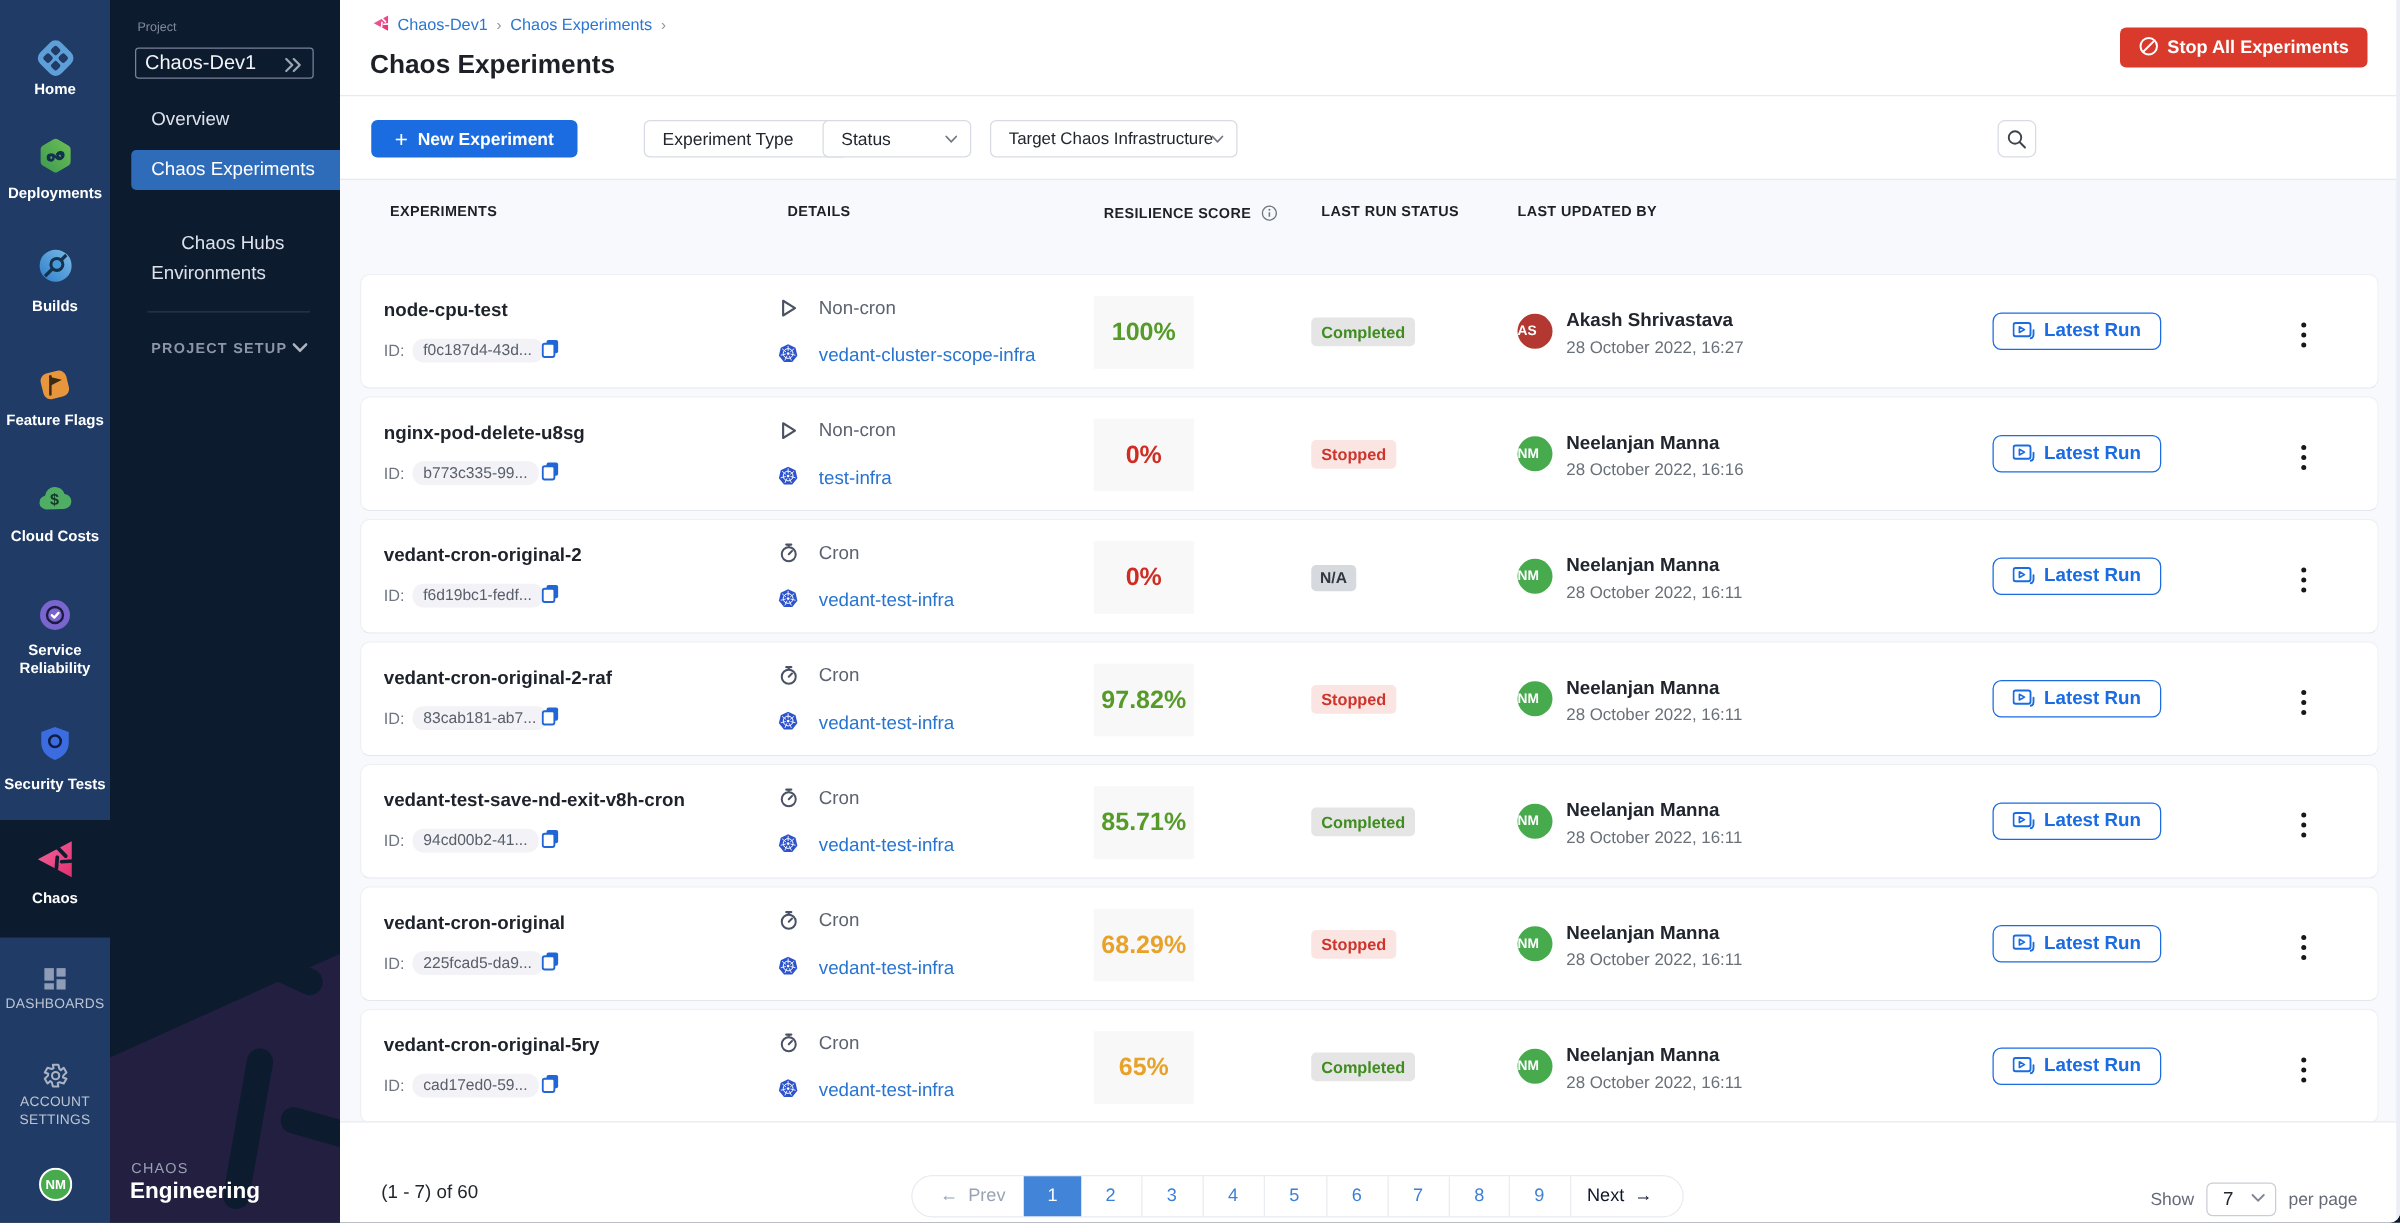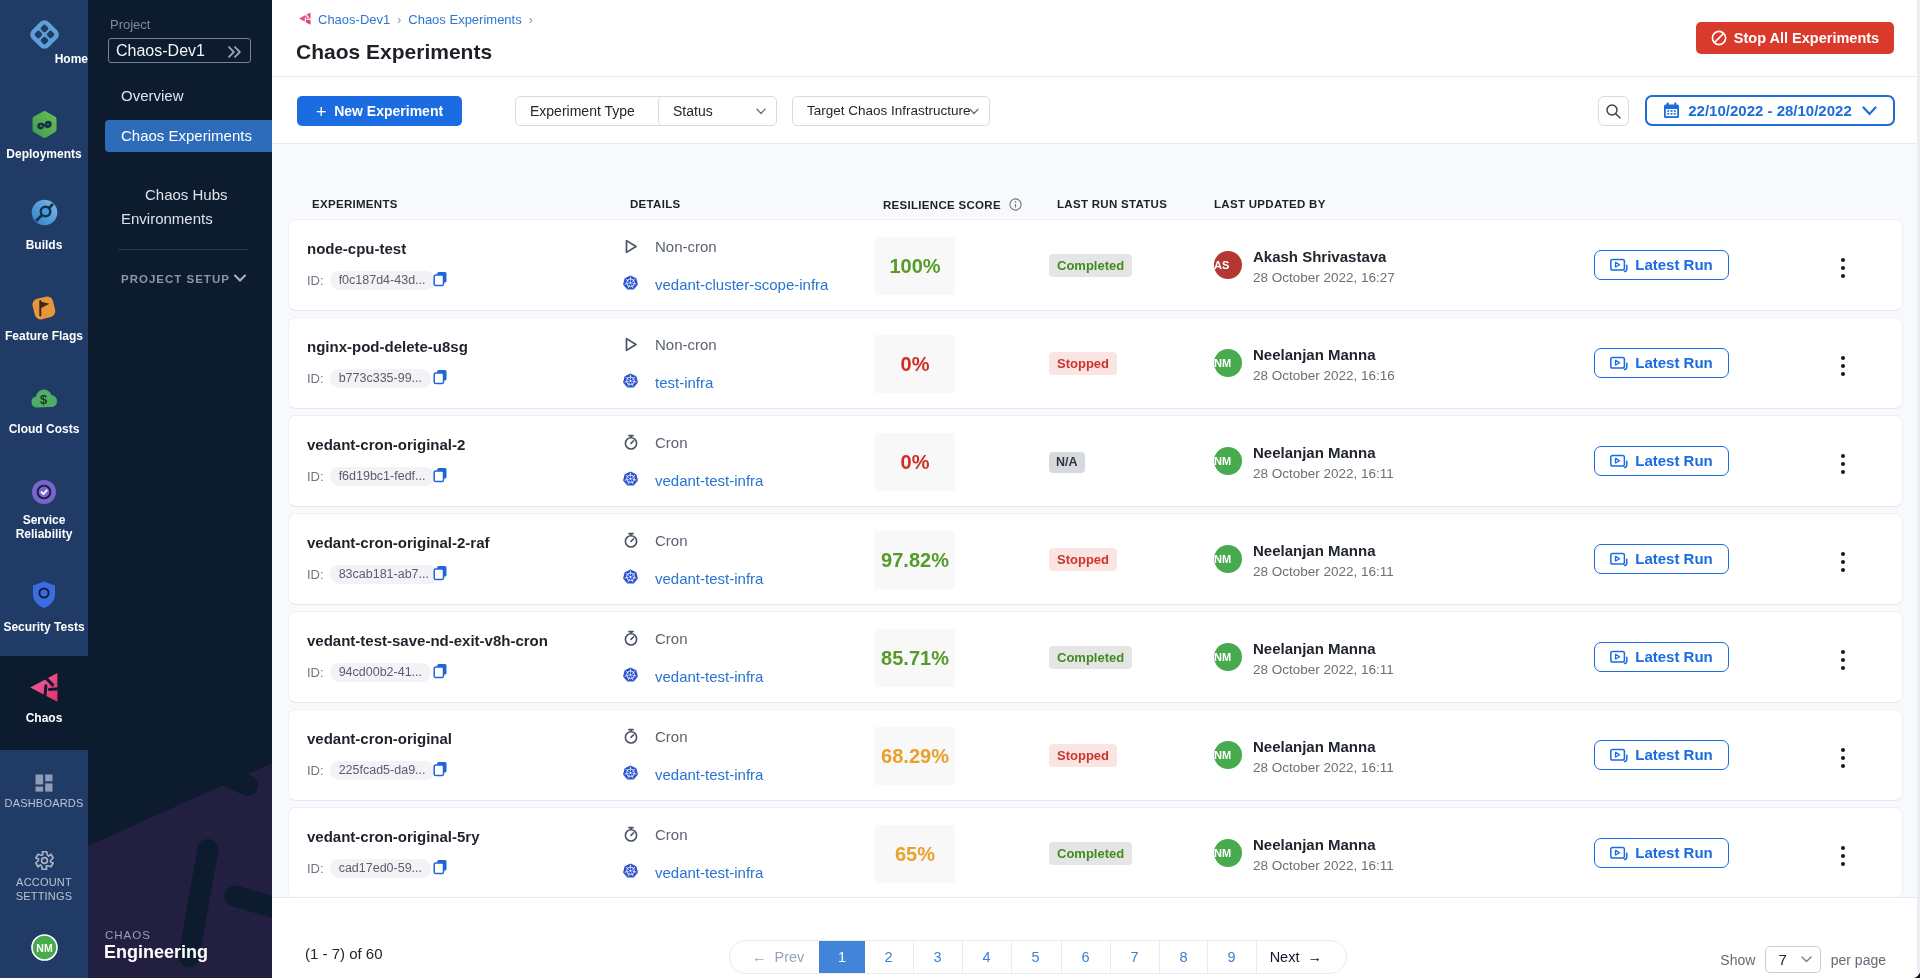--- a/index.html
+++ b/index.html
@@ -6,21 +6,21 @@
 html,body { width:1920px; height:978px; overflow:hidden; font-family:"Liberation Sans", sans-serif; background:#0d1b2e; }
 
 #iconbar { position:absolute; left:0; top:0; width:88px; height:978px; background:#1f3b66; z-index:5; }
 .ibitem { position:absolute; left:0; width:88px; text-align:center; }
 .ibitem .lbl { font-size:12px; font-weight:bold; color:#fff; line-height:14px; margin-top:4px; }
 .ibitem .lbl.gray { color:#bcc4d2; font-weight:normal; font-size:11px; letter-spacing:0.2px; }
 .ibitem svg { display:block; margin:0 auto; }
 #chaos-sel { position:absolute; left:0; top:656px; width:88px; height:94px; background:#0d1b2e; }
 
 #sidenav { position:absolute; left:88px; top:0; width:184px; height:978px; background:#0d1b2e; z-index:4; overflow:hidden; }
-#sidenav .proj-label { position:absolute; left:22px; top:17px; font-size:13px; color:#808a9c; }
+#sidenav .proj-label { position:absolute; left:22px; top:17px; font-size:10px; color:#808a9c; }
 #sidenav .proj-box { position:absolute; left:20px; top:38px; width:143px; height:25px; border:1px solid #79829a; border-radius:3px; color:#f2f4f8; font-size:16px; line-height:24px; padding-left:7px; }
 .snav-item { position:absolute; left:33px; font-size:15px; color:#dde2ec; }
 .snav-sel { position:absolute; left:17px; top:120px; width:167px; height:32px; background:#2e6cba; border-radius:4px 0 0 4px; color:#fff; font-size:15px; line-height:32px; padding-left:16px; }
 #sidenav .divider { position:absolute; left:30px; top:249px; width:130px; height:1px; background:#2b3951; }
 #sidenav .psetup { position:absolute; left:33px; top:273px; font-size:11.5px; font-weight:bold; letter-spacing:1px; color:#8d96a8; }
 #sidenav .psetup svg { position:absolute; left:113px; top:1px; }
 #sidenav .chaos-lab { position:absolute; left:17px; top:929px; font-size:11.5px; letter-spacing:1px; color:#98a0b2; }
 #sidenav .eng-lab { position:absolute; left:16px; top:942px; font-size:18px; font-weight:bold; color:#fff; }
 
 .wm { position:absolute; pointer-events:none; }
@@ -35,21 +35,21 @@
 .stopall { position:absolute; top:22px; right:26px; width:198px; height:32px; background:#da3a2c; border-radius:5px; color:#fff; font-size:14.5px; font-weight:bold; text-align:center; line-height:32px; }
 
 .newexp { position:absolute; top:96px; left:25px; width:165px; height:30px; background:#1a6ce0; border-radius:5px; color:#fff; font-size:14px; font-weight:bold; text-align:center; line-height:30px; }
 .seldrop { position:absolute; top:96px; height:30px; border:1px solid #d8dbe3; border-radius:5px; background:#fff; font-size:14px; color:#22262e; line-height:28px; padding-left:14px; }
 .seldrop svg { position:absolute; right:10px; top:11px; }
 .searchbox { position:absolute; top:96px; left:1326px; width:31px; height:30px; border:1px solid #d8dbe3; border-radius:6px; background:#fff; }
 .datebtn { position:absolute; top:95px; left:1373px; width:250px; height:31px; border:2px solid #1e6cd9; border-radius:7px; background:#fff; color:#1e6cd9; font-size:15px; font-weight:bold; line-height:27px; text-align:center; }
 .tb-div { position:absolute; top:143px; left:0; width:1648px; height:1px; background:#e7e9ee; }
 
 #tablezone { position:absolute; top:144px; left:0; width:1648px; height:753px; background:#f7f9fc; }
-.colhead { position:absolute; top:54px; font-size:11.5px; font-weight:bold; color:#1d2127; letter-spacing:0.3px; }
+.colhead { position:absolute; top:20px; font-size:11.5px; font-weight:bold; color:#1d2127; letter-spacing:0.3px; }
 
 .card { position:absolute; left:16px; width:1615px; height:92px; background:#fff; border:1px solid #eef0f3; border-bottom:1px solid #e3e6ec; border-radius:8px; }
 .ename { position:absolute; left:18px; top:20px; font-size:15px; font-weight:bold; color:#1e232b; }
 .idrow { position:absolute; left:18px; top:52px; font-size:13px; color:#6f7682; }
 .idchip { display:inline-block; background:#f2f2f7; border-radius:9px; color:#585f6a; font-size:12.5px; padding:2px 9px 3px; margin-left:6px; position:relative; top:-1px; }
 .cicon { position:absolute; left:144px; top:51px; }
 .dtype { position:absolute; left:366px; top:18px; font-size:15px; color:#5c6370; }
 .dtype svg { position:absolute; left:-32px; top:0px; }
 .dlink { position:absolute; left:366px; top:56px; font-size:15px; color:#2874d0; }
 .dlink svg { position:absolute; left:-33px; top:-1px; }
@@ -76,21 +76,21 @@
 .psel { left:89px; top:0; width:46px; height:32px; line-height:32px; background:#4285d8; color:#fff; }
 .pnext { position:absolute; right:24px; top:8px; color:#0f172a; }
 .pshow { position:absolute; right:34px; top:48px; font-size:14px; }
 .pselbox { display:inline-block; border:1px solid #c9cdd6; border-radius:5px; padding:4px 8px 4px 12px; margin:0 10px; color:#22262e; font-size:15px; position:relative; top:0px; }
 </style>
 </head>
 <body>
 
 <div id="iconbar">
   <div id="chaos-sel"></div>
-  <div class="ibitem" style="top:17px;text-align:right;">
+  <div class="ibitem" style="top:29px;">
     <svg width="35" height="35" viewBox="0 0 35 35">
         <g transform="rotate(45 17.5 17.5)">
           <rect x="5.5" y="5.5" width="24" height="24" rx="6.5" fill="#5e9fd8"></rect>
           <rect x="10" y="10" width="6.4" height="6.4" rx="1.8" fill="#1f3b66"></rect>
           <rect x="18.6" y="10" width="6.4" height="6.4" rx="1.8" fill="#1f3b66"></rect>
           <rect x="10" y="18.6" width="6.4" height="6.4" rx="1.8" fill="#1f3b66"></rect>
           <rect x="18.6" y="18.6" width="6.4" height="6.4" rx="1.8" fill="#1f3b66"></rect>
         </g>
       </svg>
     <div class="lbl" style="margin-top:0px;">Home</div>
@@ -252,37 +252,20 @@
       </svg></div>
   <div class="seldrop" style="left:386px; width:119px;">Status<svg width="10" height="7" viewBox="0 0 10 7">
         <path d="M1 1.2 L5 5.4 L9 1.2" fill="none" stroke="#6f7682" stroke-width="1.4" stroke-linecap="round"></path>
       </svg></div>
   <div class="seldrop" style="left:520px; width:198px; font-size:13.5px;">Target Chaos Infrastructure<svg width="10" height="7" viewBox="0 0 10 7">
         <path d="M1 1.2 L5 5.4 L9 1.2" fill="none" stroke="#6f7682" stroke-width="1.4" stroke-linecap="round"></path>
       </svg></div>
   <div class="searchbox"><svg width="17" height="17" viewBox="0 0 17 17" style="margin:6px 0 0 6px;">
         <circle cx="7" cy="7" r="5" fill="none" stroke="#3c424c" stroke-width="1.5"></circle>
         <line x1="10.8" y1="10.8" x2="15" y2="15" stroke="#3c424c" stroke-width="1.5" stroke-linecap="round"></line>
-      </svg></div>
-  <div class="datebtn"><svg width="17" height="17" viewBox="0 0 17 17" style="vertical-align:-3px; margin-right:8px;">
-        <rect x="1" y="2.6" width="15" height="13.4" rx="1.6" fill="#1e6cd9"></rect>
-        <rect x="2.8" y="7" width="11.4" height="7.2" fill="#fff"></rect>
-        <g fill="#1e6cd9">
-          <rect x="2.8" y="7" width="11.4" height="7.2" fill="none"></rect>
-          <rect x="4.2" y="8.2" width="2" height="1.6"></rect>
-          <rect x="7.5" y="8.2" width="2" height="1.6"></rect>
-          <rect x="10.8" y="8.2" width="2" height="1.6"></rect>
-          <rect x="4.2" y="11" width="2" height="1.6"></rect>
-          <rect x="7.5" y="11" width="2" height="1.6"></rect>
-          <rect x="10.8" y="11" width="2" height="1.6"></rect>
-        </g>
-        <rect x="3.6" y="0.6" width="2.2" height="3.4" rx="1" fill="#1e6cd9"></rect>
-        <rect x="11.2" y="0.6" width="2.2" height="3.4" rx="1" fill="#1e6cd9"></rect>
-      </svg>22/10/2022 - 28/10/2022<svg width="15" height="10" viewBox="0 0 15 10" style="vertical-align:0px; margin-left:10px;">
-        <path d="M1.5 1.5 L7.5 8 L13.5 1.5" fill="none" stroke="#1e6cd9" stroke-width="2.2" stroke-linecap="round"></path>
       </svg></div>
   <div class="tb-div"></div>
   <div id="tablezone">
     <div class="colhead" style="left:40px;">EXPERIMENTS</div>
     <div class="colhead" style="left:358px;">DETAILS</div>
     <div class="colhead" style="left:611px;">RESILIENCE SCORE<svg width="13" height="13" viewBox="0 0 13 13" style="vertical-align:-2.5px; margin-left:8px;">
           <circle cx="6.5" cy="6.5" r="5.6" fill="none" stroke="#6f7682" stroke-width="1.1"></circle>
           <line x1="6.5" y1="5.8" x2="6.5" y2="9.4" stroke="#6f7682" stroke-width="1.2"></line>
           <circle cx="6.5" cy="3.8" r="0.8" fill="#6f7682"></circle>
         </svg></div>

